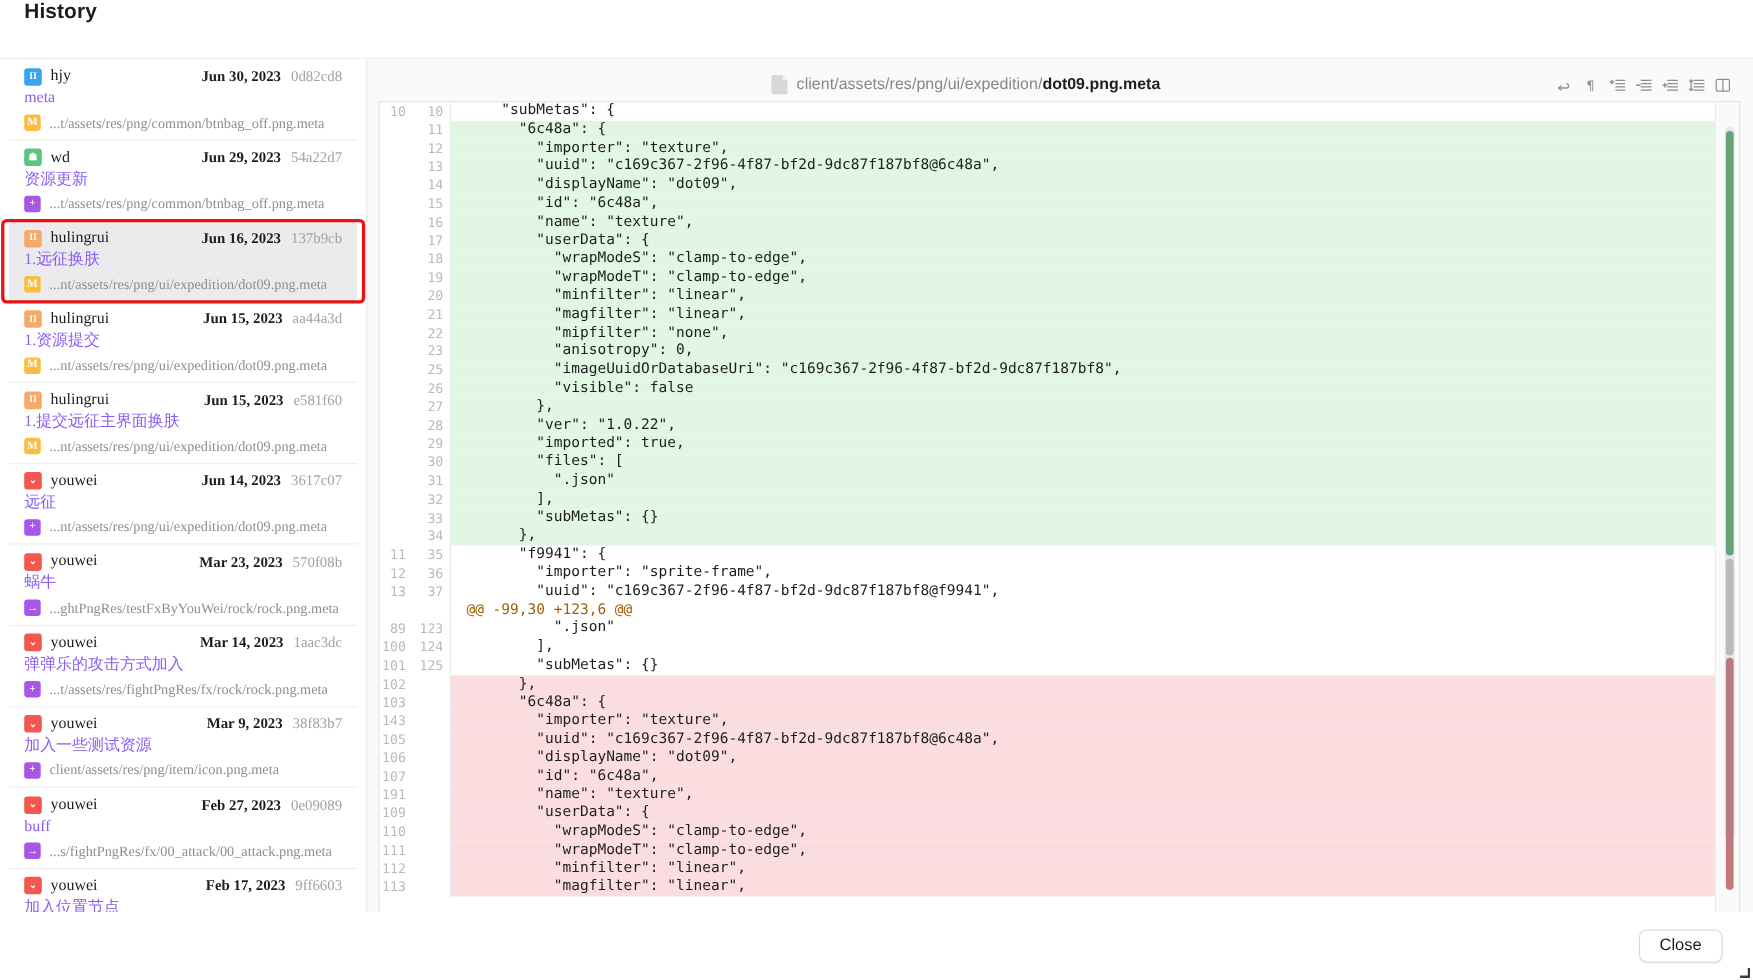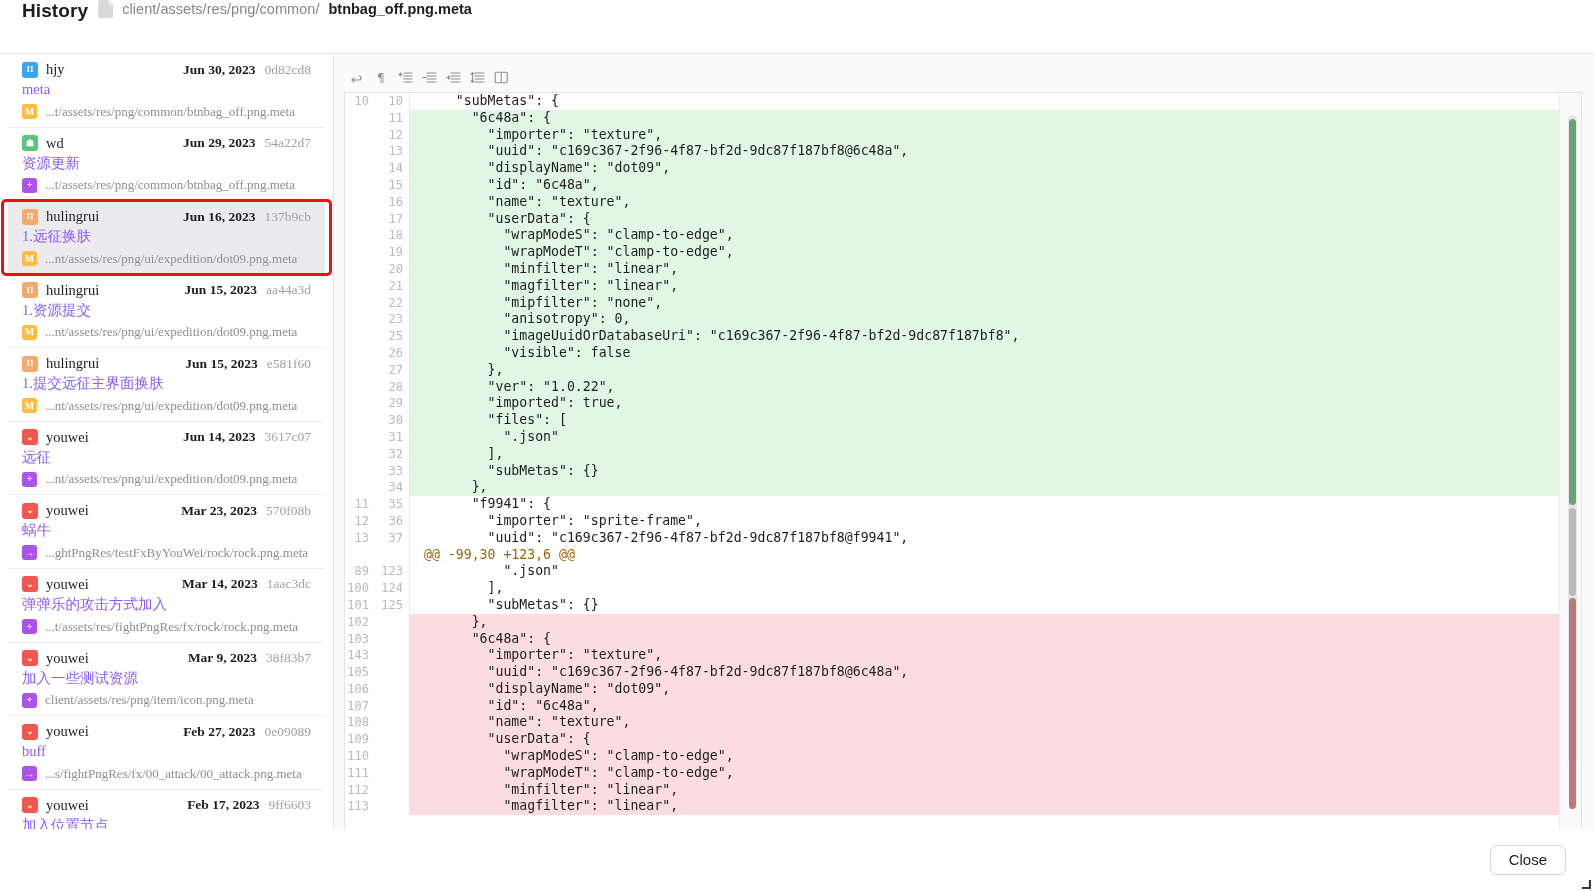--- a/index.html
+++ b/index.html
@@ -238,25 +238,20 @@
     width: 14px; height: 14px;
   }
 </style>
 </head>
 <body>
 
 <div class="app">
 
   <div class="titlebar">
     <span class="title-text">History</span>
-    <span class="file-chip">
-      <span class="doc-icon"></span>
-      <span class="path-dim">client/assets/res/png/common/</span>
-        <span class="path-strong">btnbag_off.png.meta</span>
-    </span>
   </div>
 
   <div class="body">
 
     <div class="sidebar">
       <div class="commit-list" id="commit-list">
           <div class="commit">
             <div class="c-row1">
               <span class="avatar" style="background:#39a5f0">
                 <span class="av-glyph">II</span>
@@ -442,20 +437,24 @@
               <span class="status-badge st-A">+</span>
               <span class="c-path">.../res/png/fight/fx/00_attack/00_attack.png.meta</span>
             </div>
           </div>
         </div>
     </div>
 
     <div class="diffpanel">
 
       <div class="diff-toolbar">
+        <div class="diff-file">
+          <span class="doc-icon"></span>
+          <span><span class="path-dim">client/assets/res/png/ui/expedition/</span><span class="path-strong">dot09.png.meta</span></span>
+        </div>
         <div class="tool-icons">
           <span class="ticon" title="word wrap">
             <svg width="15" height="15" viewBox="0 0 15 15">
                 <path d="M2 10h7a2 2 0 0 0 0-4" stroke="#8e8e93" stroke-width="1.2" fill="none"></path>
                 <path d="M4 8.2 2 10l2 1.8" stroke="#8e8e93" stroke-width="1.2" fill="none" stroke-linecap="round" stroke-linejoin="round"></path>
               </svg>
           </span>
           <span class="ticon" title="show whitespace">
             <svg width="15" height="15" viewBox="0 0 15 15">
                 <text x="3" y="12" font-family="DejaVu Sans" font-size="12" fill="#8e8e93">¶</text>
@@ -526,21 +525,21 @@
             <div class="dline hunk"><span class="gut"></span><span class="gut gut2"></span><span class="code">@@ -99,30 +123,6 @@</span></div>
             <div class="dline ctx"><span class="gut">89</span><span class="gut gut2">123</span><span class="code">          ".json"</span></div>
             <div class="dline ctx"><span class="gut">100</span><span class="gut gut2">124</span><span class="code">        ],</span></div>
             <div class="dline ctx"><span class="gut">101</span><span class="gut gut2">125</span><span class="code">        "subMetas": {}</span></div>
             <div class="dline del"><span class="gut">102</span><span class="gut gut2"></span><span class="code">      },</span></div>
             <div class="dline del"><span class="gut">103</span><span class="gut gut2"></span><span class="code">      "6c48a": {</span></div>
             <div class="dline del"><span class="gut">143</span><span class="gut gut2"></span><span class="code">        "importer": "texture",</span></div>
             <div class="dline del"><span class="gut">105</span><span class="gut gut2"></span><span class="code">        "uuid": "c169c367-2f96-4f87-bf2d-9dc87f187bf8@6c48a",</span></div>
             <div class="dline del"><span class="gut">106</span><span class="gut gut2"></span><span class="code">        "displayName": "dot09",</span></div>
             <div class="dline del"><span class="gut">107</span><span class="gut gut2"></span><span class="code">        "id": "6c48a",</span></div>
-            <div class="dline del"><span class="gut">108</span><span class="gut gut2"></span><span class="code">        "name": "texture",</span></div>
+            <div class="dline del"><span class="gut">191</span><span class="gut gut2"></span><span class="code">        "name": "texture",</span></div>
             <div class="dline del"><span class="gut">109</span><span class="gut gut2"></span><span class="code">        "userData": {</span></div>
             <div class="dline del"><span class="gut">110</span><span class="gut gut2"></span><span class="code">          "wrapModeS": "clamp-to-edge",</span></div>
             <div class="dline del"><span class="gut">111</span><span class="gut gut2"></span><span class="code">          "wrapModeT": "clamp-to-edge",</span></div>
             <div class="dline del"><span class="gut">112</span><span class="gut gut2"></span><span class="code">          "minfilter": "linear",</span></div>
             <div class="dline del"><span class="gut">113</span><span class="gut gut2"></span><span class="code">          "magfilter": "linear",</span></div>
           </div>
         <div class="minimap">
           <div class="mm-track" id="mm-track">
               <div class="mm-seg" style="top: 3%; height: 53%; background: rgb(95, 170, 114);"></div>
               <div class="mm-seg" style="top: 56.5%; height: 12%; background: rgb(196, 196, 200);"></div>

